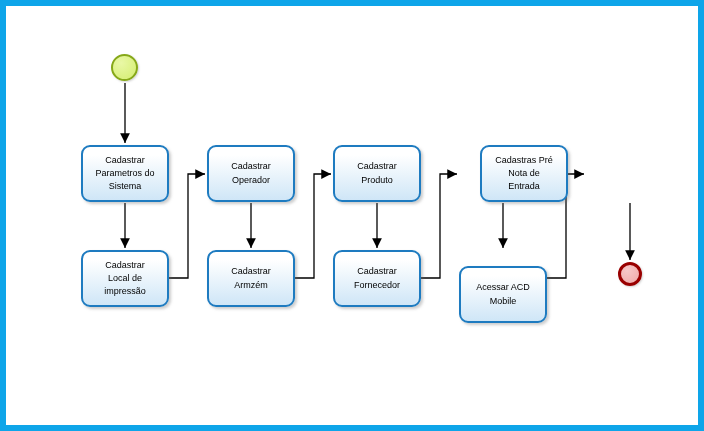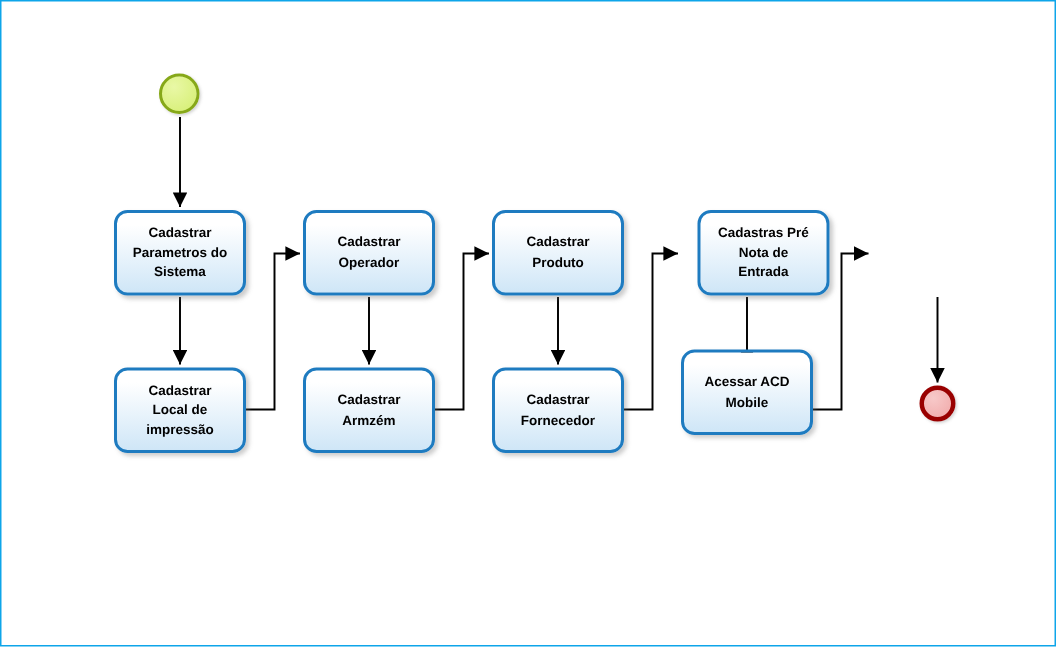--- a/index.html
+++ b/index.html
@@ -16,23 +16,22 @@
   html, body { margin: 0; padding: 0; }
   body {
     font-family: "Liberation Sans", sans-serif;
     background: #ffffff;
   }
   .canvas {
     position: relative;
     width: 704px;
     height: 431px;
     background: var(--canvas-bg);
-    border: 1px solid #0ea5e9;
+    border: 6px solid #0ea5e9;
     overflow: hidden;
-    font-weight: bold;
   }
   .connectors {
     position: absolute;
     left: 0; top: 0;
     width: 704px; height: 431px;
     pointer-events: none;
   }
   .task {
     position: absolute;
     width: 88px;
@@ -119,27 +118,27 @@
   <div class="task" style="left:327px; top:139px;">
     <span class="label">Cadastrar
 Produto</span>
   </div>
 
   <div class="task" style="left:327px; top:244px;">
     <span class="label">Cadastrar
 Fornecedor</span>
   </div>
 
-  <div class="task" style="left:464px; top:139px;">
+  <div class="task" style="left:474px; top:139px;">
     <span class="label">Cadastras Pré
 Nota de
 Entrada</span>
   </div>
 
-  <div class="task" style="left:453px; top:232px;">
+  <div class="task" style="left:453px; top:260px;">
     <span class="label">Acessar ACD
 Mobile</span>
   </div>
 
 
   <div class="event end" style="left:612px; top:256px;"></div>
 
 </div>
 
 </body></html>

